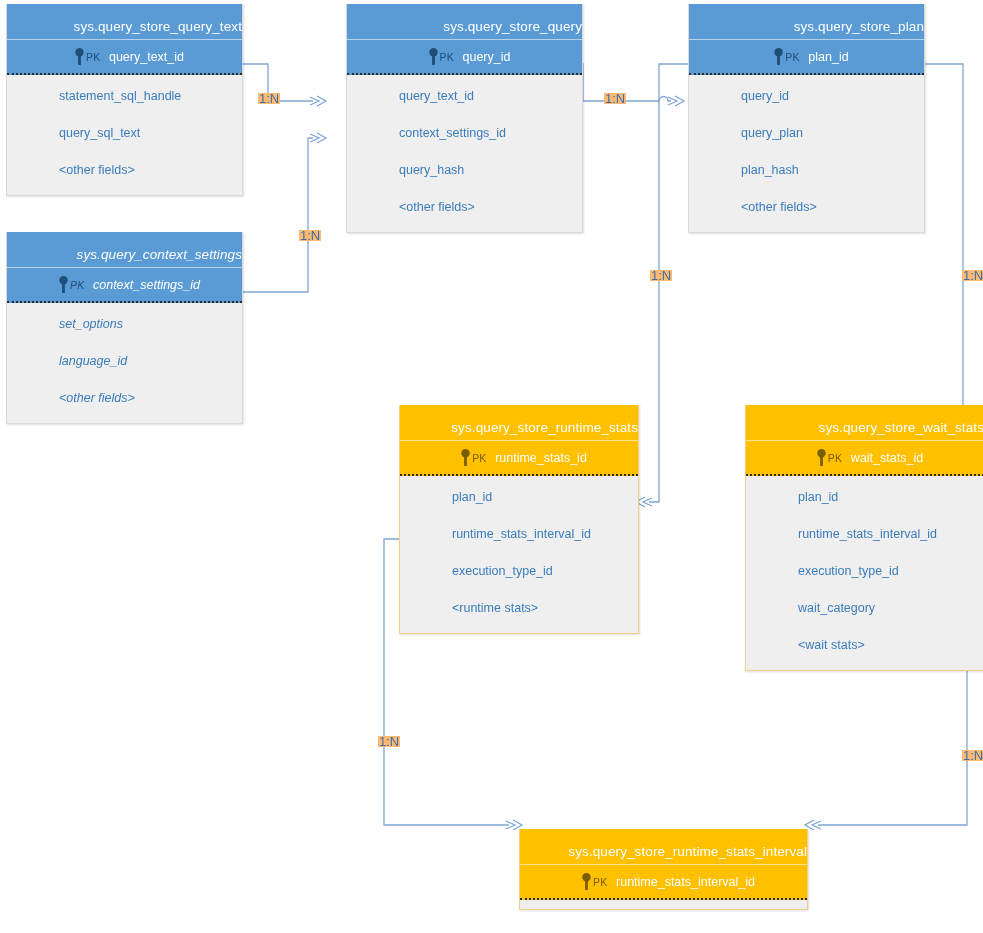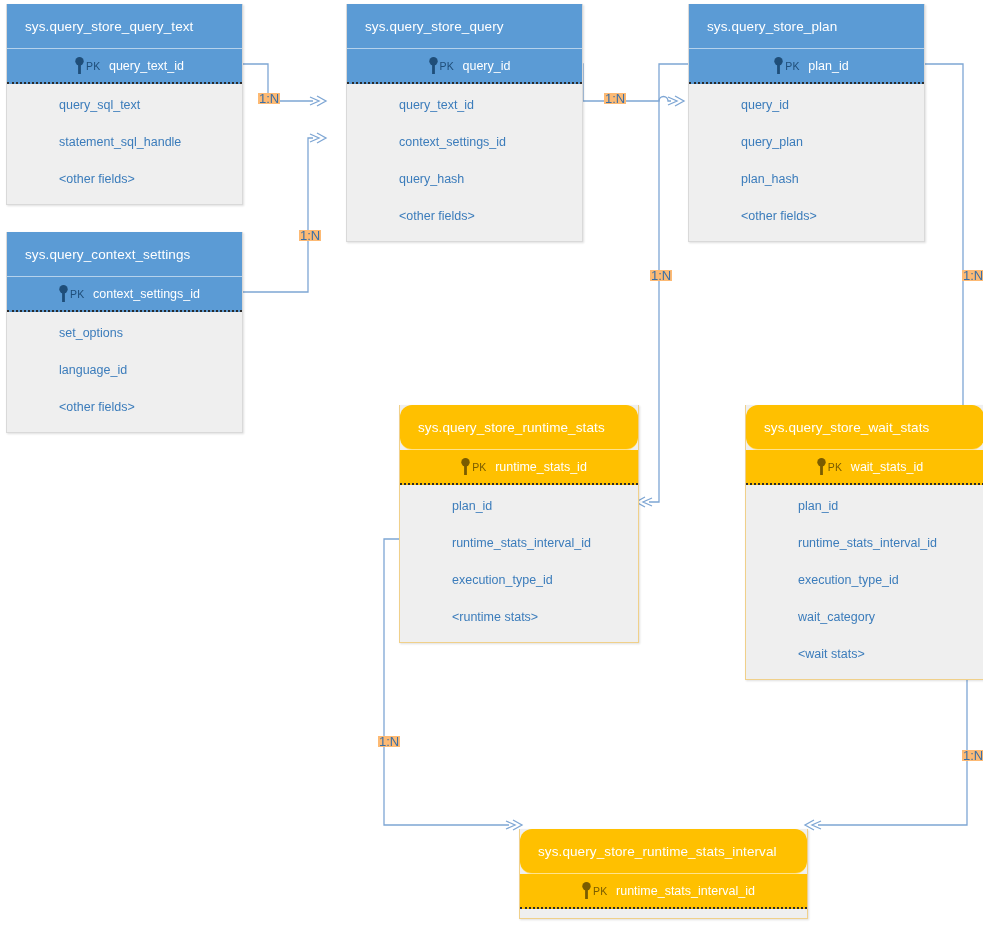--- a/index.html
+++ b/index.html
@@ -28,29 +28,30 @@
   .entity {
     position: absolute;
     box-sizing: border-box;
     background: #efefef;
     border: 1px solid #d9d9d9;
     border-top: none;
     box-shadow: 1px 1px 2px rgba(0,0,0,0.13);
   }
   .entity-title {
     box-sizing: border-box;
-    height: 45px;
+    height: 36px;
     line-height: 45px;
     padding-left: 18px;
     color: #ffffff;
     font-size: 13.5px;
     letter-spacing: 0.1px;
     white-space: nowrap;
     overflow: hidden;
     border-bottom: 1px solid rgba(255,255,255,0.55);
+    text-align: right;
   }
   .entity-pk {
     box-sizing: border-box;
     height: 35px;
     display: flex;
     align-items: center;
     color: #ffffff;
     font-size: 12.5px;
     border-bottom: 2px dotted #2b2b2b;
     white-space: nowrap;
@@ -86,21 +87,21 @@
   }
   .fields-wrap {
     padding-top: 3px;
     padding-bottom: 6px;
   }
   
   .theme-blue .entity-title { background: #5b9bd5; }
   .theme-blue .entity-pk    { background: #5b9bd5; }
   .theme-blue .pk-text      { color: #1f4e79; }
   
-  .theme-orange .entity-title { background: #ffc000; border-radius: 12px; }
+  .theme-orange .entity-title { background: #ffc000; }
   .theme-orange .entity-pk    { background: #ffc000; }
   .theme-orange .pk-text      { color: #7a5c00; }
   .theme-orange { border-color: #f0d08a; }
 
   .rel-label {
     position: absolute;
     font-size: 13px;
     color: #3b6fa5;
     background: #fdba74;
     padding: 0 1px;
@@ -160,22 +161,22 @@
             <span class="key-icon"><svg viewBox="0 0 11 17" width="11" height="17" aria-hidden="true">
                 <circle cx="5.5" cy="4.2" r="4.2" fill="#1F4E79"></circle>
                 <rect x="4.1" y="6.5" width="2.8" height="10.5" fill="#1F4E79"></rect>
                 <circle cx="5.5" cy="4.2" r="1.5" fill="#ffffff" fill-opacity="0.0"></circle>
               </svg></span>
             <span class="pk-text">PK</span>
           </span>
           <span>query_text_id</span>
         </div>
         <div class="fields-wrap">
+          <div class="entity-field">statement_sql_handle</div>
           <div class="entity-field">query_sql_text</div>
-          <div class="entity-field">statement_sql_handle</div>
           <div class="entity-field">&lt;other fields&gt;</div>
         </div>
       </div>
       <div class="entity theme-blue" style="left: 346px; top: 4px; width: 237px;">
         <div class="entity-title">sys.query_store_query</div>
         <div class="entity-pk">
           <span class="pk-badge">
             <span class="key-icon"><svg viewBox="0 0 11 17" width="11" height="17" aria-hidden="true">
                 <circle cx="5.5" cy="4.2" r="4.2" fill="#1F4E79"></circle>
                 <rect x="4.1" y="6.5" width="2.8" height="10.5" fill="#1F4E79"></rect>
@@ -205,21 +206,21 @@
           </span>
           <span>plan_id</span>
         </div>
         <div class="fields-wrap">
           <div class="entity-field">query_id</div>
           <div class="entity-field">query_plan</div>
           <div class="entity-field">plan_hash</div>
           <div class="entity-field">&lt;other fields&gt;</div>
         </div>
       </div>
-      <div class="entity theme-blue" style="left: 6px; top: 232px; width: 237px;">
+      <div class="entity theme-blue" style="left: 6px; top: 232px; width: 237px; font-style: italic;">
         <div class="entity-title">sys.query_context_settings</div>
         <div class="entity-pk">
           <span class="pk-badge">
             <span class="key-icon"><svg viewBox="0 0 11 17" width="11" height="17" aria-hidden="true">
                 <circle cx="5.5" cy="4.2" r="4.2" fill="#1F4E79"></circle>
                 <rect x="4.1" y="6.5" width="2.8" height="10.5" fill="#1F4E79"></rect>
                 <circle cx="5.5" cy="4.2" r="1.5" fill="#ffffff" fill-opacity="0.0"></circle>
               </svg></span>
             <span class="pk-text">PK</span>
           </span>

